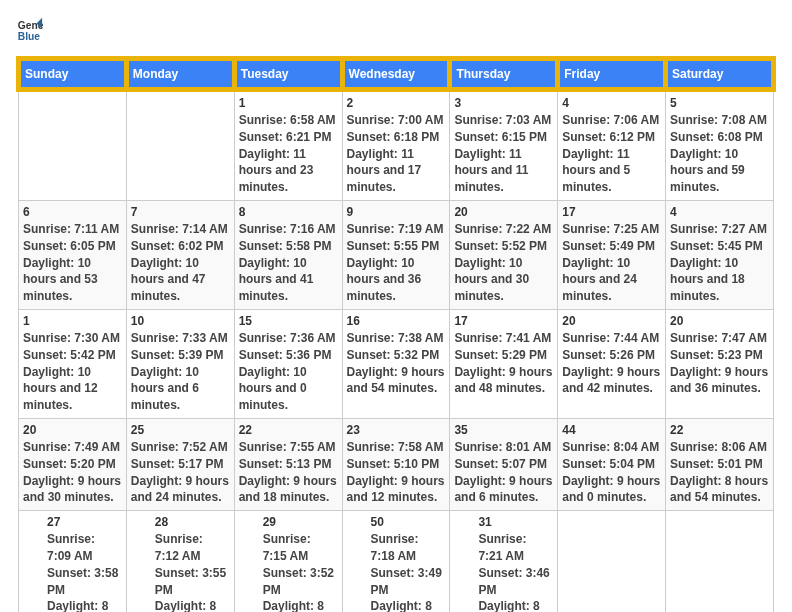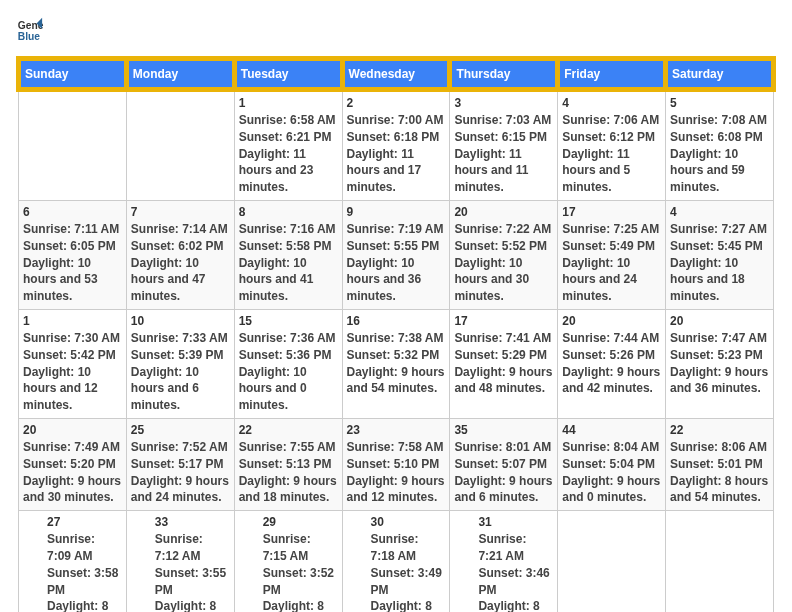--- a/index.html
+++ b/index.html
@@ -226,29 +226,29 @@
           <span class="day-number">22</span>
           <div class="day-info">Sunrise: 8:06 AM<br>Sunset: 5:01 PM<br>Daylight: 8 hours and 54 minutes.</div>
         </td>
       </tr>
       <tr>
         <td>
           <span class="day-number">27</span>
           <div class="day-info">Sunrise: 7:09 AM<br>Sunset: 3:58 PM<br>Daylight: 8 hours and 48 minutes.</div>
         </td>
         <td>
-          <span class="day-number">33</span>
+          <span class="day-number">28</span>
           <div class="day-info">Sunrise: 7:12 AM<br>Sunset: 3:55 PM<br>Daylight: 8 hours and 42 minutes.</div>
         </td>
         <td>
           <span class="day-number">29</span>
           <div class="day-info">Sunrise: 7:15 AM<br>Sunset: 3:52 PM<br>Daylight: 8 hours and 36 minutes.</div>
         </td>
         <td>
-          <span class="day-number">30</span>
+          <span class="day-number">50</span>
           <div class="day-info">Sunrise: 7:18 AM<br>Sunset: 3:49 PM<br>Daylight: 8 hours and 30 minutes.</div>
         </td>
         <td>
           <span class="day-number">31</span>
           <div class="day-info">Sunrise: 7:21 AM<br>Sunset: 3:46 PM<br>Daylight: 8 hours and 24 minutes.</div>
         </td>
         <td class="empty-cell"></td>
         <td class="empty-cell"></td>
       </tr>
     </tbody>

